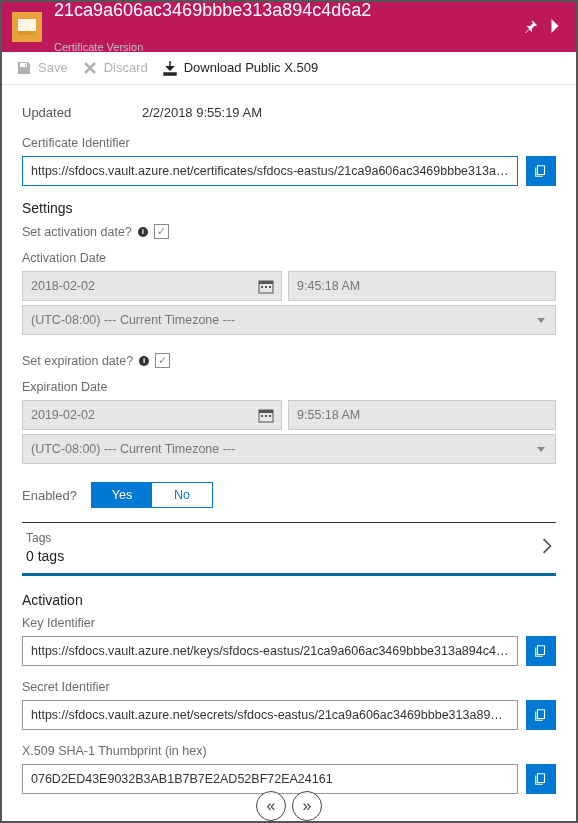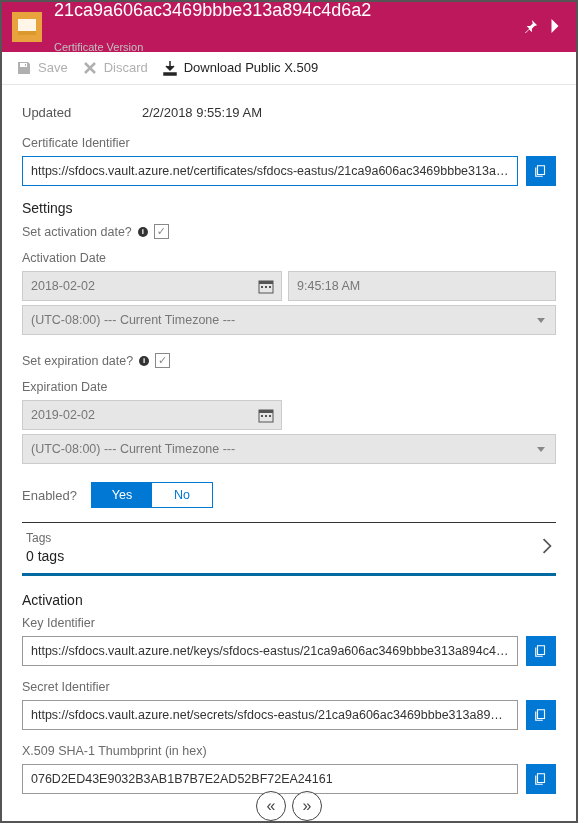--- a/index.html
+++ b/index.html
@@ -257,20 +257,21 @@
       <span class="dg-cal">
         <svg width="16" height="16" viewBox="0 0 16 16">
             <rect x="1" y="3" width="14" height="12" fill="none" stroke="#555"></rect>
             <rect x="1" y="3" width="14" height="3" fill="#555"></rect>
             <rect x="3" y="8" width="2" height="2" fill="#555"></rect>
             <rect x="7" y="8" width="2" height="2" fill="#555"></rect>
             <rect x="11" y="8" width="2" height="2" fill="#555"></rect>
           </svg>
       </span>
     </div>
+    <div class="dg-input dg-time">9:55:18 AM</div>
   </div>
   <div class="dg-input dg-tz">(UTC-08:00) --- Current Timezone ---</div>
 
   <div class="enabled-row">
     <span class="elabel">Enabled?</span>
     <div class="toggle-group">
       <div class="toggle-opt selected">Yes</div>
       <div class="toggle-opt">No</div>
     </div>
   </div>

